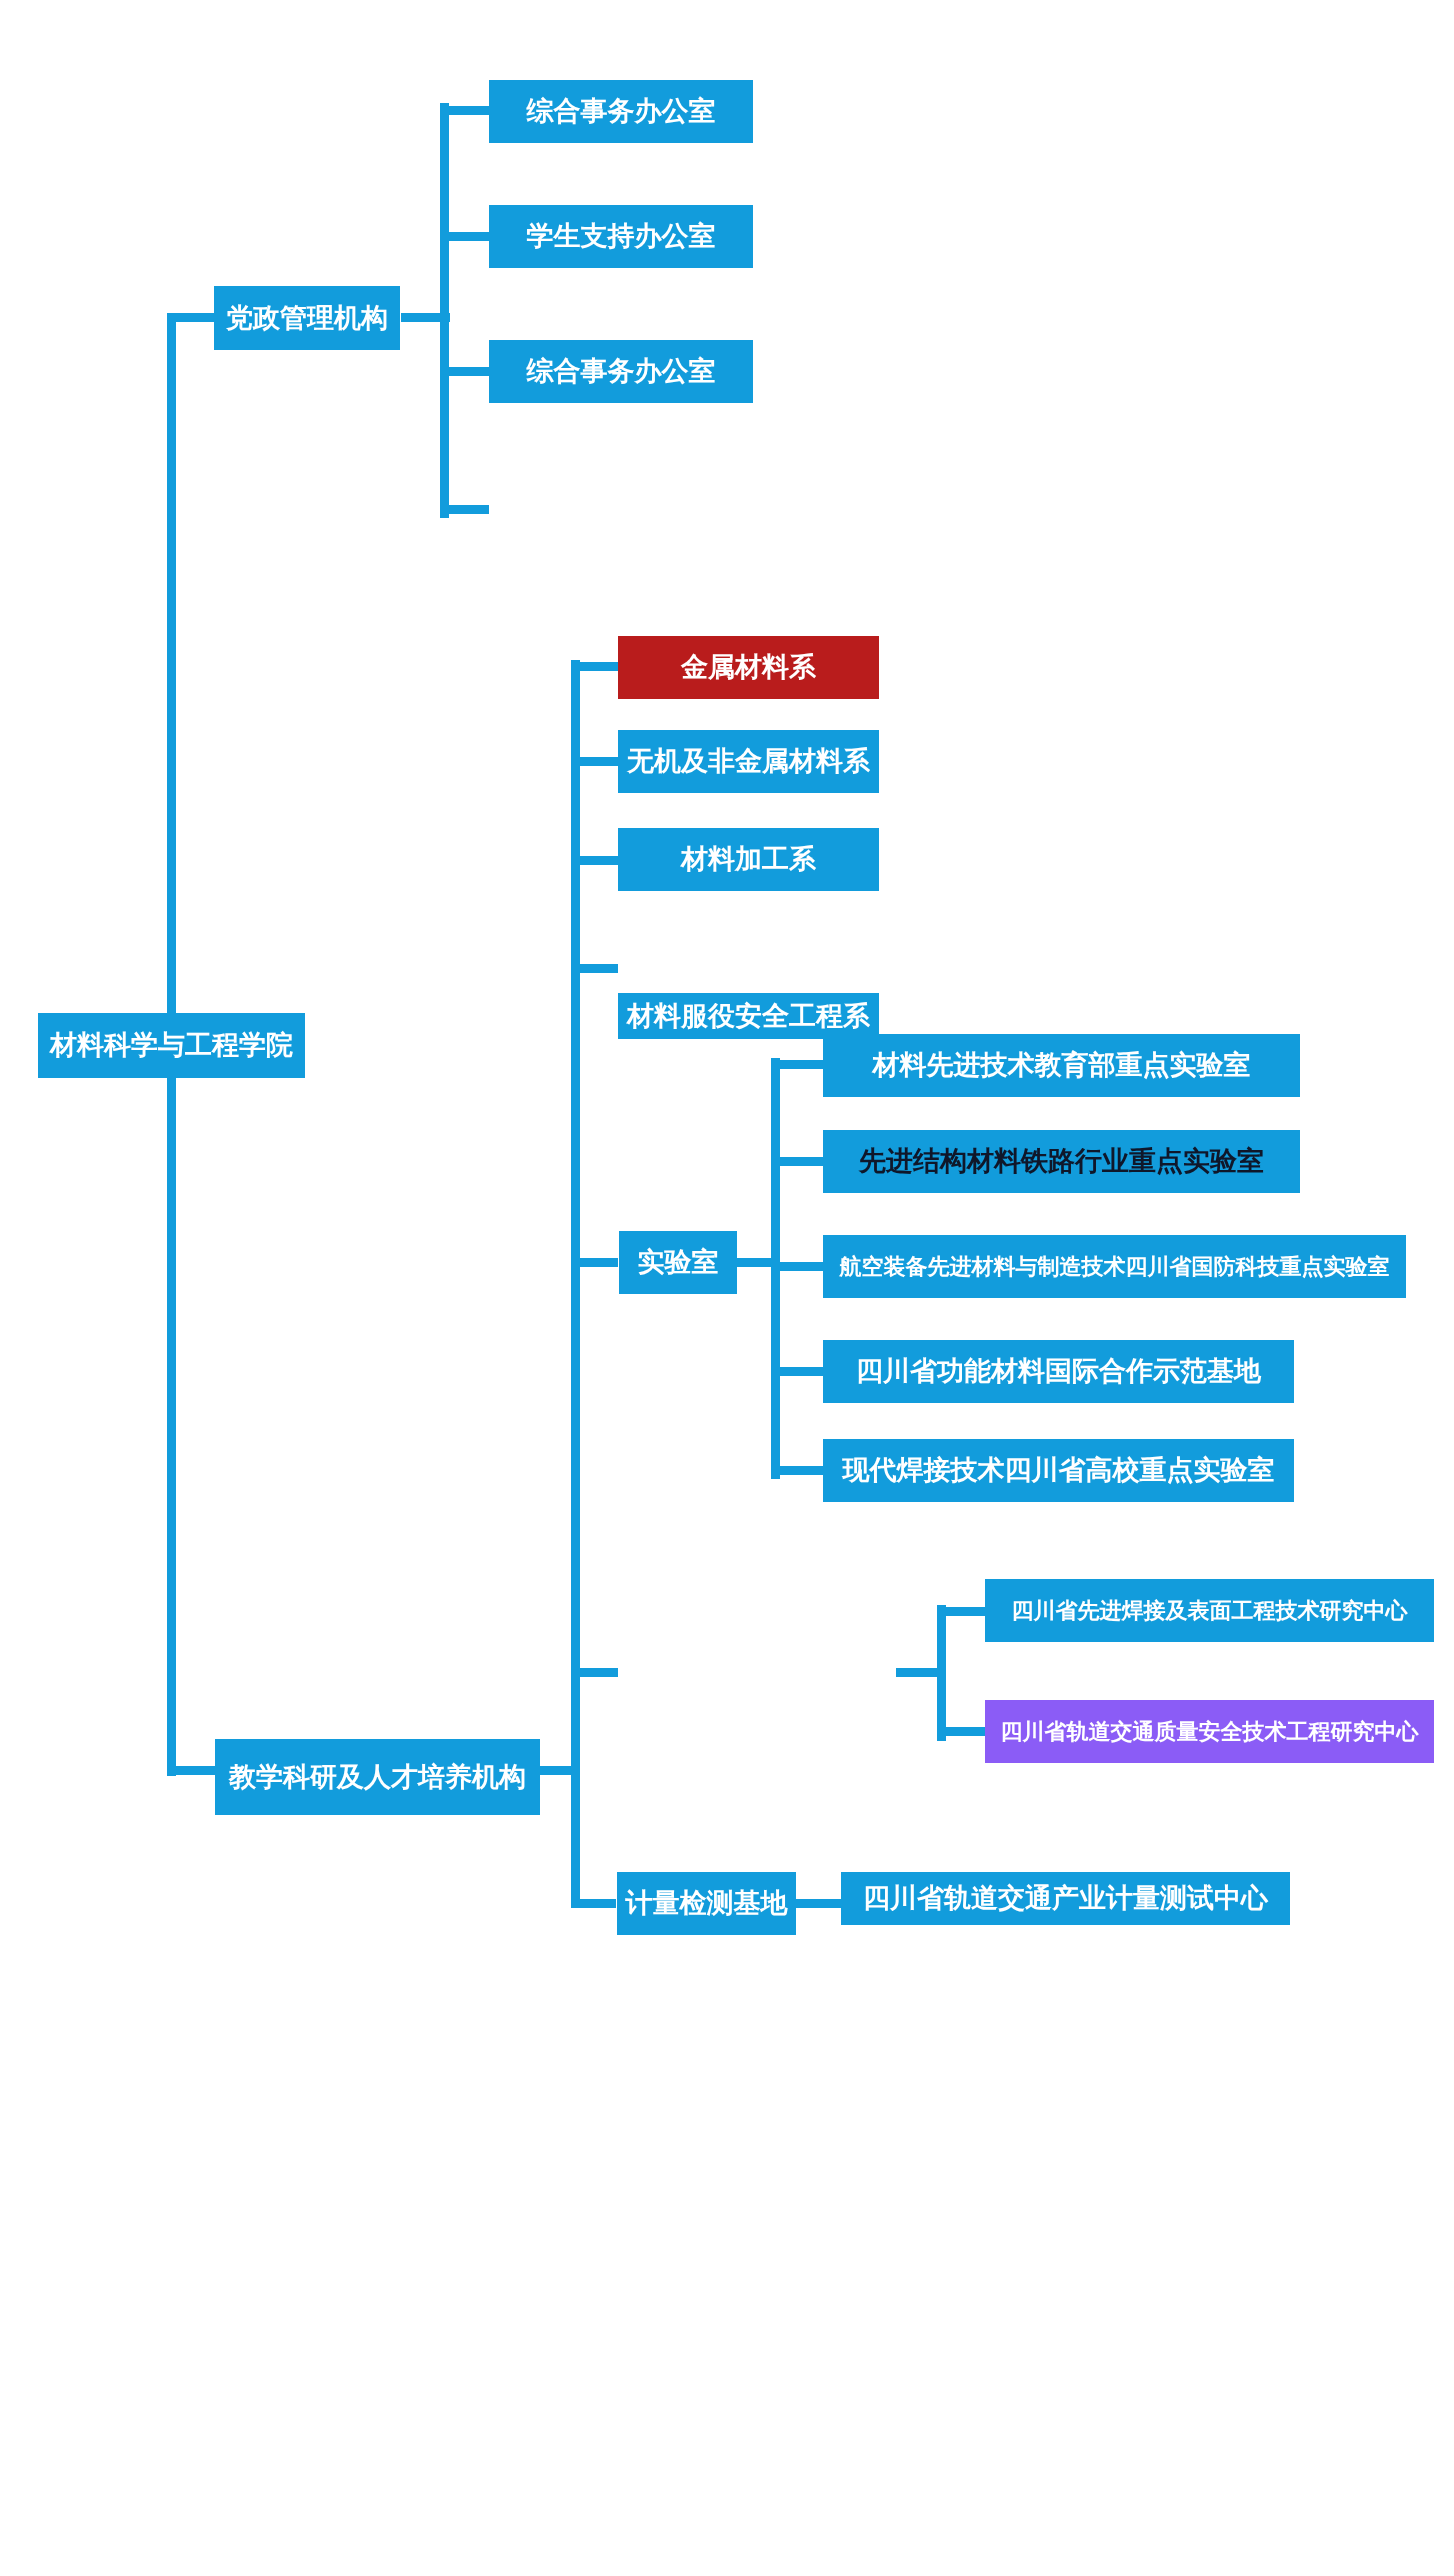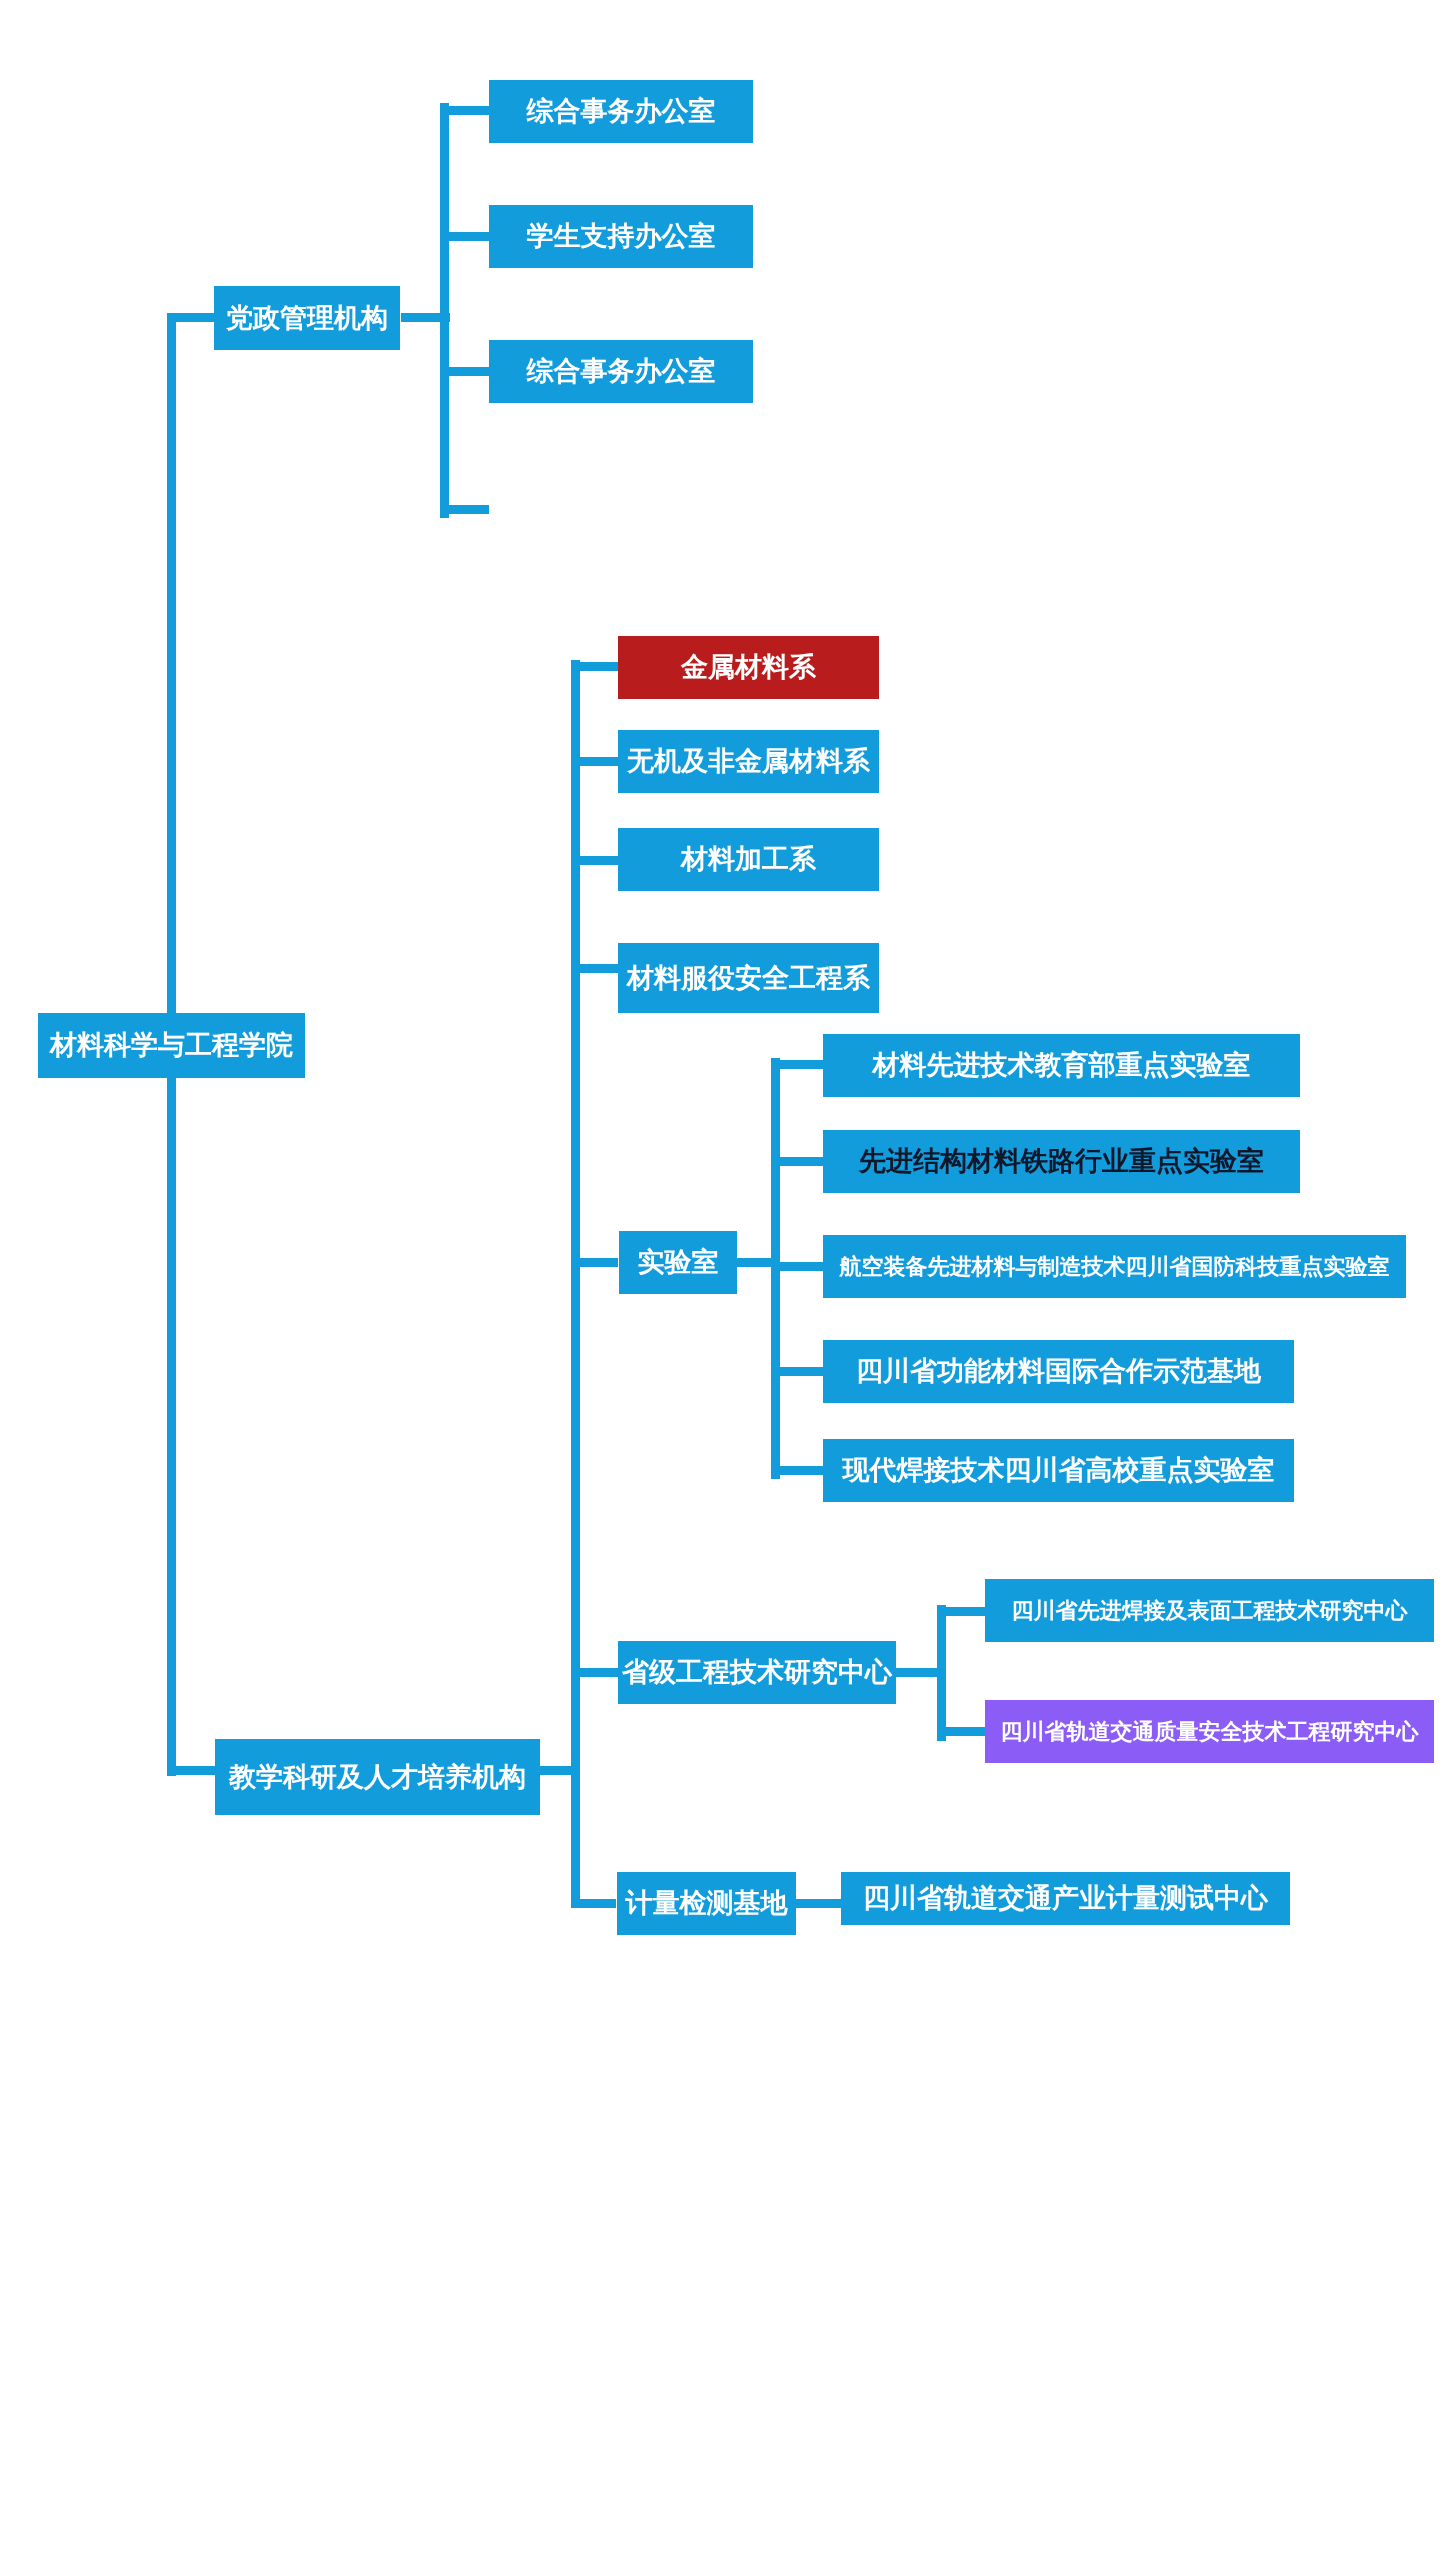--- a/index.html
+++ b/index.html
@@ -60,26 +60,25 @@
     <div class="edge" style="left: 796px; top: 1899px; width: 45px; height: 9px; background: rgb(18, 156, 220);"></div>
     <div class="node" style="left: 38px; top: 1013px; width: 267px; height: 65px; font-size: 27px; background: rgb(18, 156, 220); color: rgb(255, 255, 255);">材料科学与工程学院</div>
     <div class="node" style="left: 214px; top: 286px; width: 186px; height: 64px; font-size: 27px; background: rgb(18, 156, 220); color: rgb(255, 255, 255);">党政管理机构</div>
     <div class="node" style="left: 489px; top: 80px; width: 264px; height: 63px; font-size: 27px; background: rgb(18, 156, 220); color: rgb(255, 255, 255);">综合事务办公室</div>
     <div class="node" style="left: 489px; top: 205px; width: 264px; height: 63px; font-size: 27px; background: rgb(18, 156, 220); color: rgb(255, 255, 255);">学生支持办公室</div>
     <div class="node" style="left: 489px; top: 340px; width: 264px; height: 63px; font-size: 27px; background: rgb(18, 156, 220); color: rgb(255, 255, 255);">综合事务办公室</div>
     <div class="node" style="left: 215px; top: 1739px; width: 325px; height: 76px; font-size: 27px; background: rgb(18, 156, 220); color: rgb(255, 255, 255);">教学科研及人才培养机构</div>
     <div class="node" style="left: 618px; top: 636px; width: 261px; height: 63px; font-size: 27px; background: #b91c1c; color: rgb(255, 255, 255);">金属材料系</div>
     <div class="node" style="left: 618px; top: 730px; width: 261px; height: 63px; font-size: 27px; background: rgb(18, 156, 220); color: rgb(255, 255, 255);">无机及非金属材料系</div>
     <div class="node" style="left: 618px; top: 828px; width: 261px; height: 63px; font-size: 27px; background: rgb(18, 156, 220); color: rgb(255, 255, 255);">材料加工系</div>
-    <div class="node" style="left: 618px; top: 943px; width: 261px; height: 70px; font-size: 27px; background: rgb(18, 156, 220); color: rgb(255, 255, 255);">材料服役安全工程系</div>
+    <div class="node" style="left: 618px; top: 993px; width: 261px; height: 46px; font-size: 27px; background: rgb(18, 156, 220); color: rgb(255, 255, 255);">材料服役安全工程系</div>
     <div class="node" style="left: 619px; top: 1231px; width: 118px; height: 63px; font-size: 27px; background: rgb(18, 156, 220); color: rgb(255, 255, 255);">实验室</div>
     <div class="node" style="left: 823px; top: 1034px; width: 477px; height: 63px; font-size: 27px; background: rgb(18, 156, 220); color: rgb(255, 255, 255);">材料先进技术教育部重点实验室</div>
     <div class="node" style="left: 823px; top: 1130px; width: 477px; height: 63px; font-size: 27px; background: rgb(18, 156, 220); color: #0f172a;">先进结构材料铁路行业重点实验室</div>
     <div class="node" style="left: 823px; top: 1235px; width: 583px; height: 63px; font-size: 22px; background: rgb(18, 156, 220); color: rgb(255, 255, 255);">航空装备先进材料与制造技术四川省国防科技重点实验室</div>
     <div class="node" style="left: 823px; top: 1340px; width: 471px; height: 63px; font-size: 27px; background: rgb(18, 156, 220); color: rgb(255, 255, 255);">四川省功能材料国际合作示范基地</div>
     <div class="node" style="left: 823px; top: 1439px; width: 471px; height: 63px; font-size: 27px; background: rgb(18, 156, 220); color: rgb(255, 255, 255);">现代焊接技术四川省高校重点实验室</div>
-    <div class="node" style="left: 618px; top: 1641px; width: 278px; height: 63px; font-size: 27px; background: rgb(18, 156, 220); color: rgb(255, 255, 255);">省级工程技术研究中心</div>
     <div class="node" style="left: 985px; top: 1579px; width: 449px; height: 63px; font-size: 22px; background: rgb(18, 156, 220); color: rgb(255, 255, 255);">四川省先进焊接及表面工程技术研究中心</div>
     <div class="node" style="left: 985px; top: 1700px; width: 449px; height: 63px; font-size: 22px; background: #8b5cf6; color: rgb(255, 255, 255);">四川省轨道交通质量安全技术工程研究中心</div>
     <div class="node" style="left: 617px; top: 1872px; width: 179px; height: 63px; font-size: 27px; background: rgb(18, 156, 220); color: rgb(255, 255, 255);">计量检测基地</div>
     <div class="node" style="left: 841px; top: 1872px; width: 449px; height: 53px; font-size: 27px; background: rgb(18, 156, 220); color: rgb(255, 255, 255);">四川省轨道交通产业计量测试中心</div>
   </div>
 
 
 </body></html>

